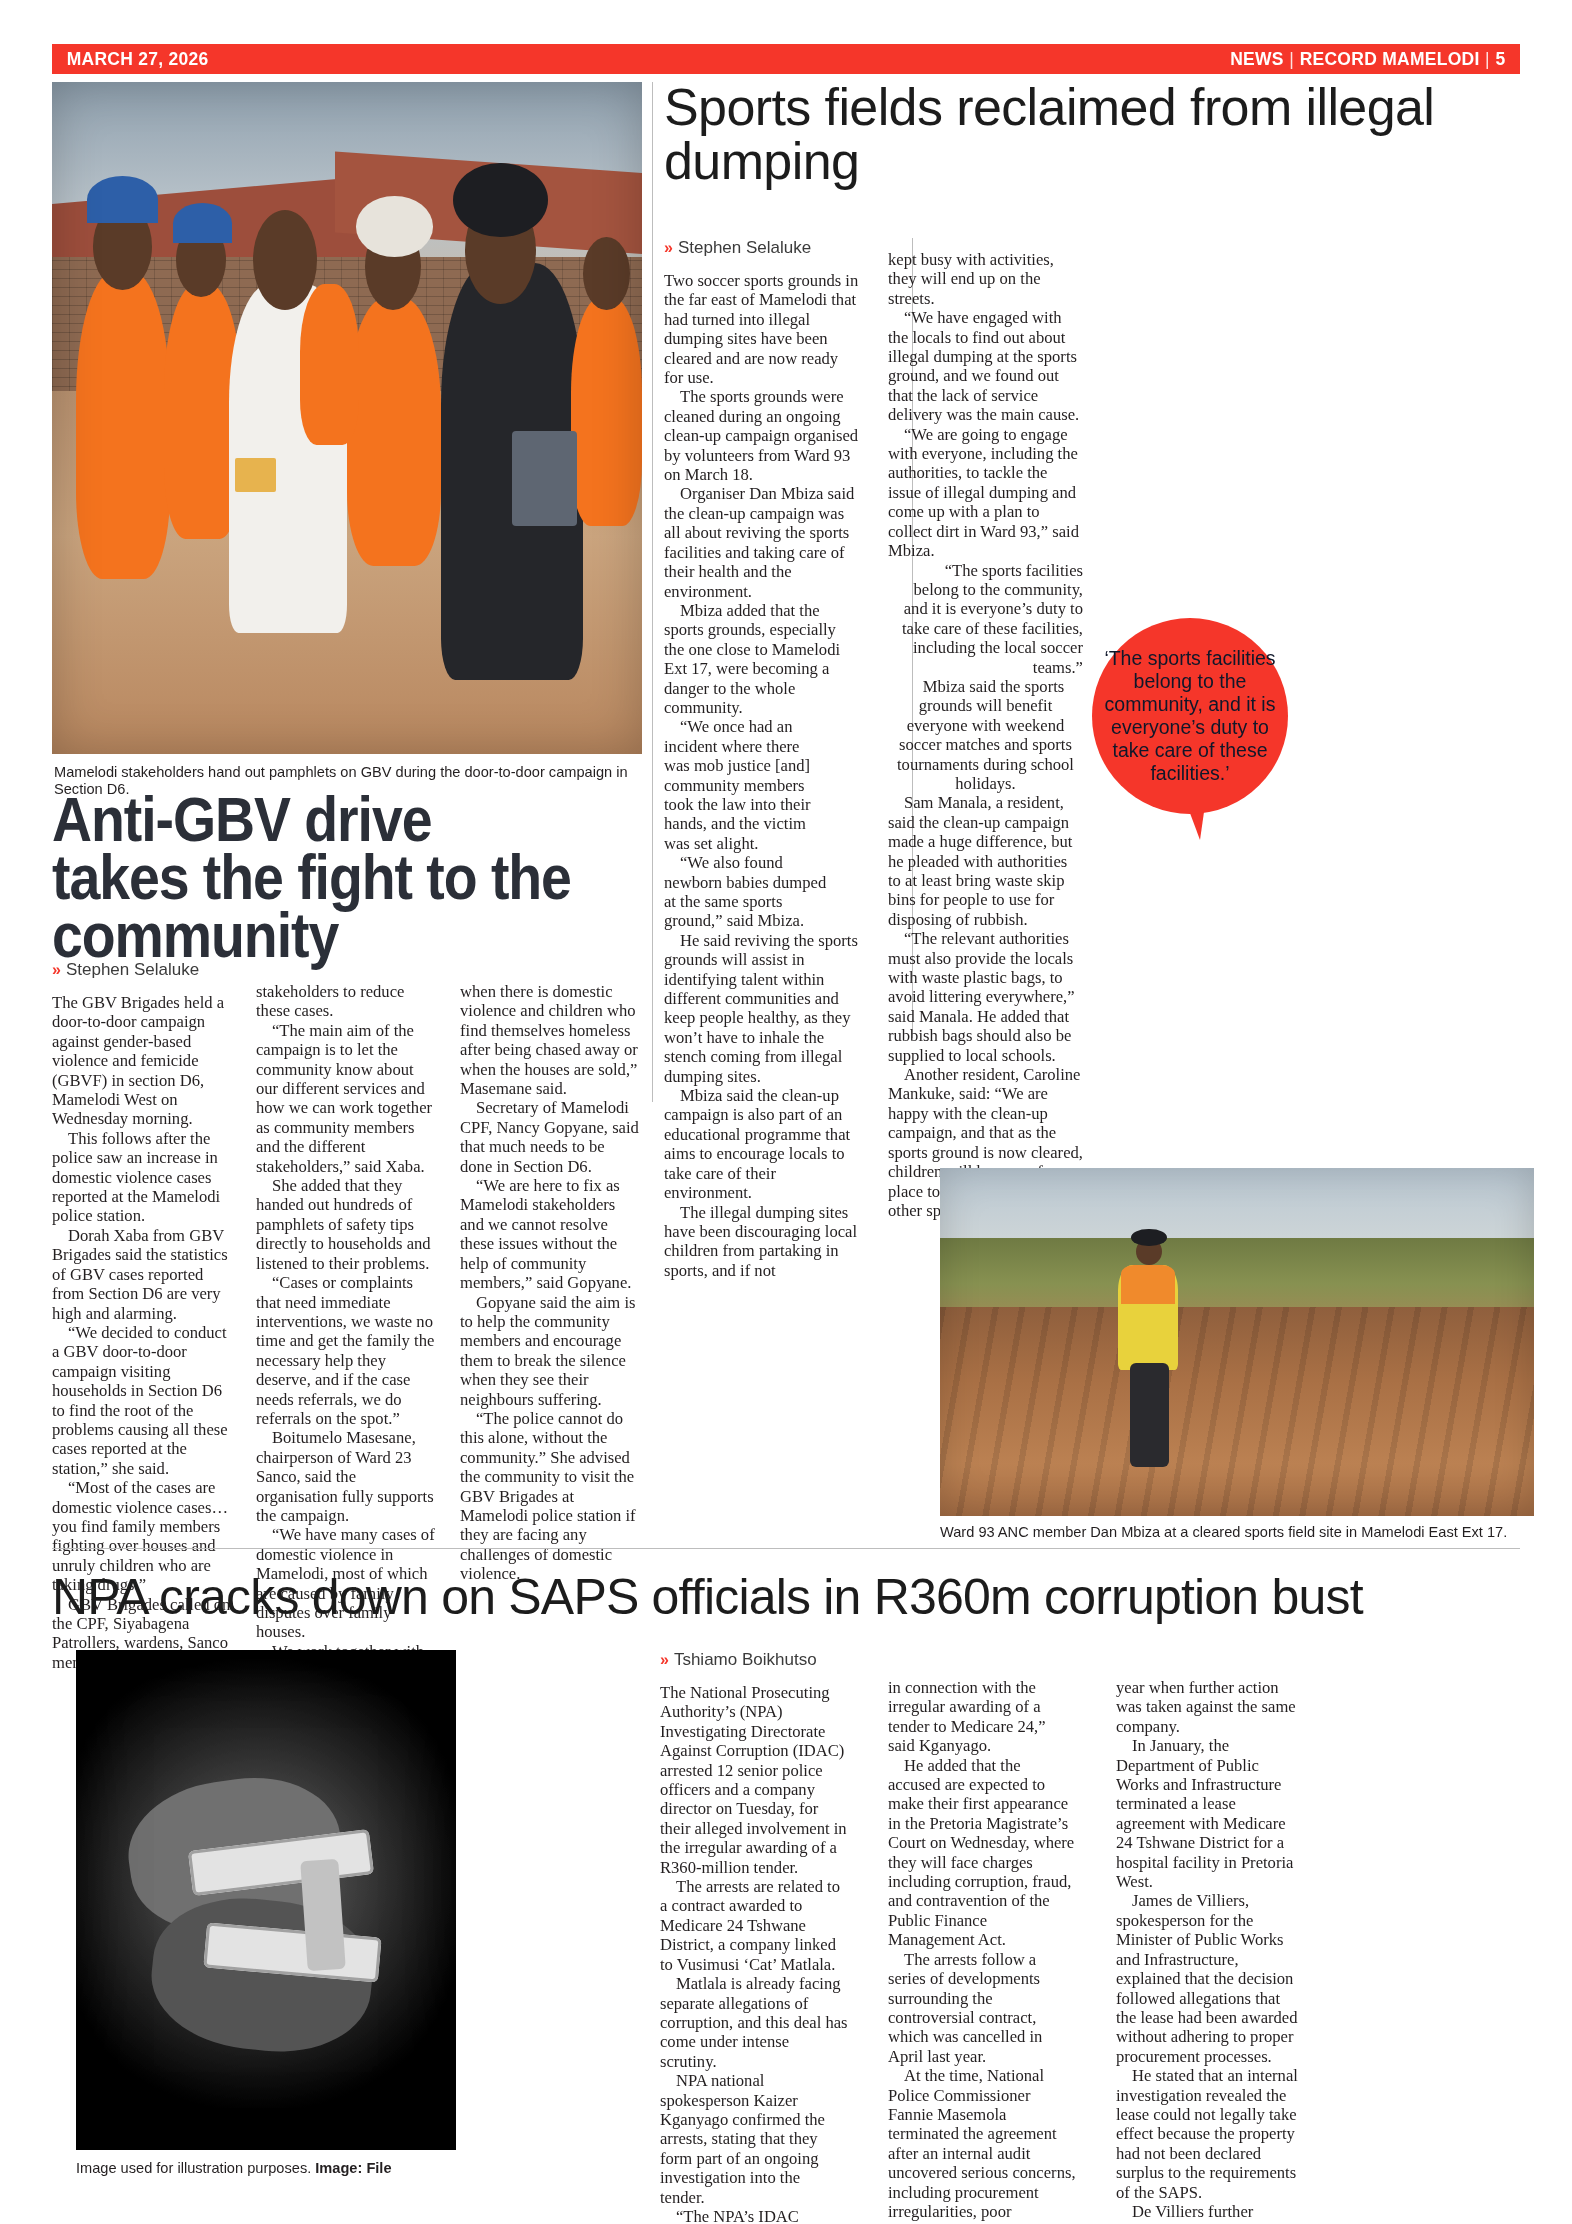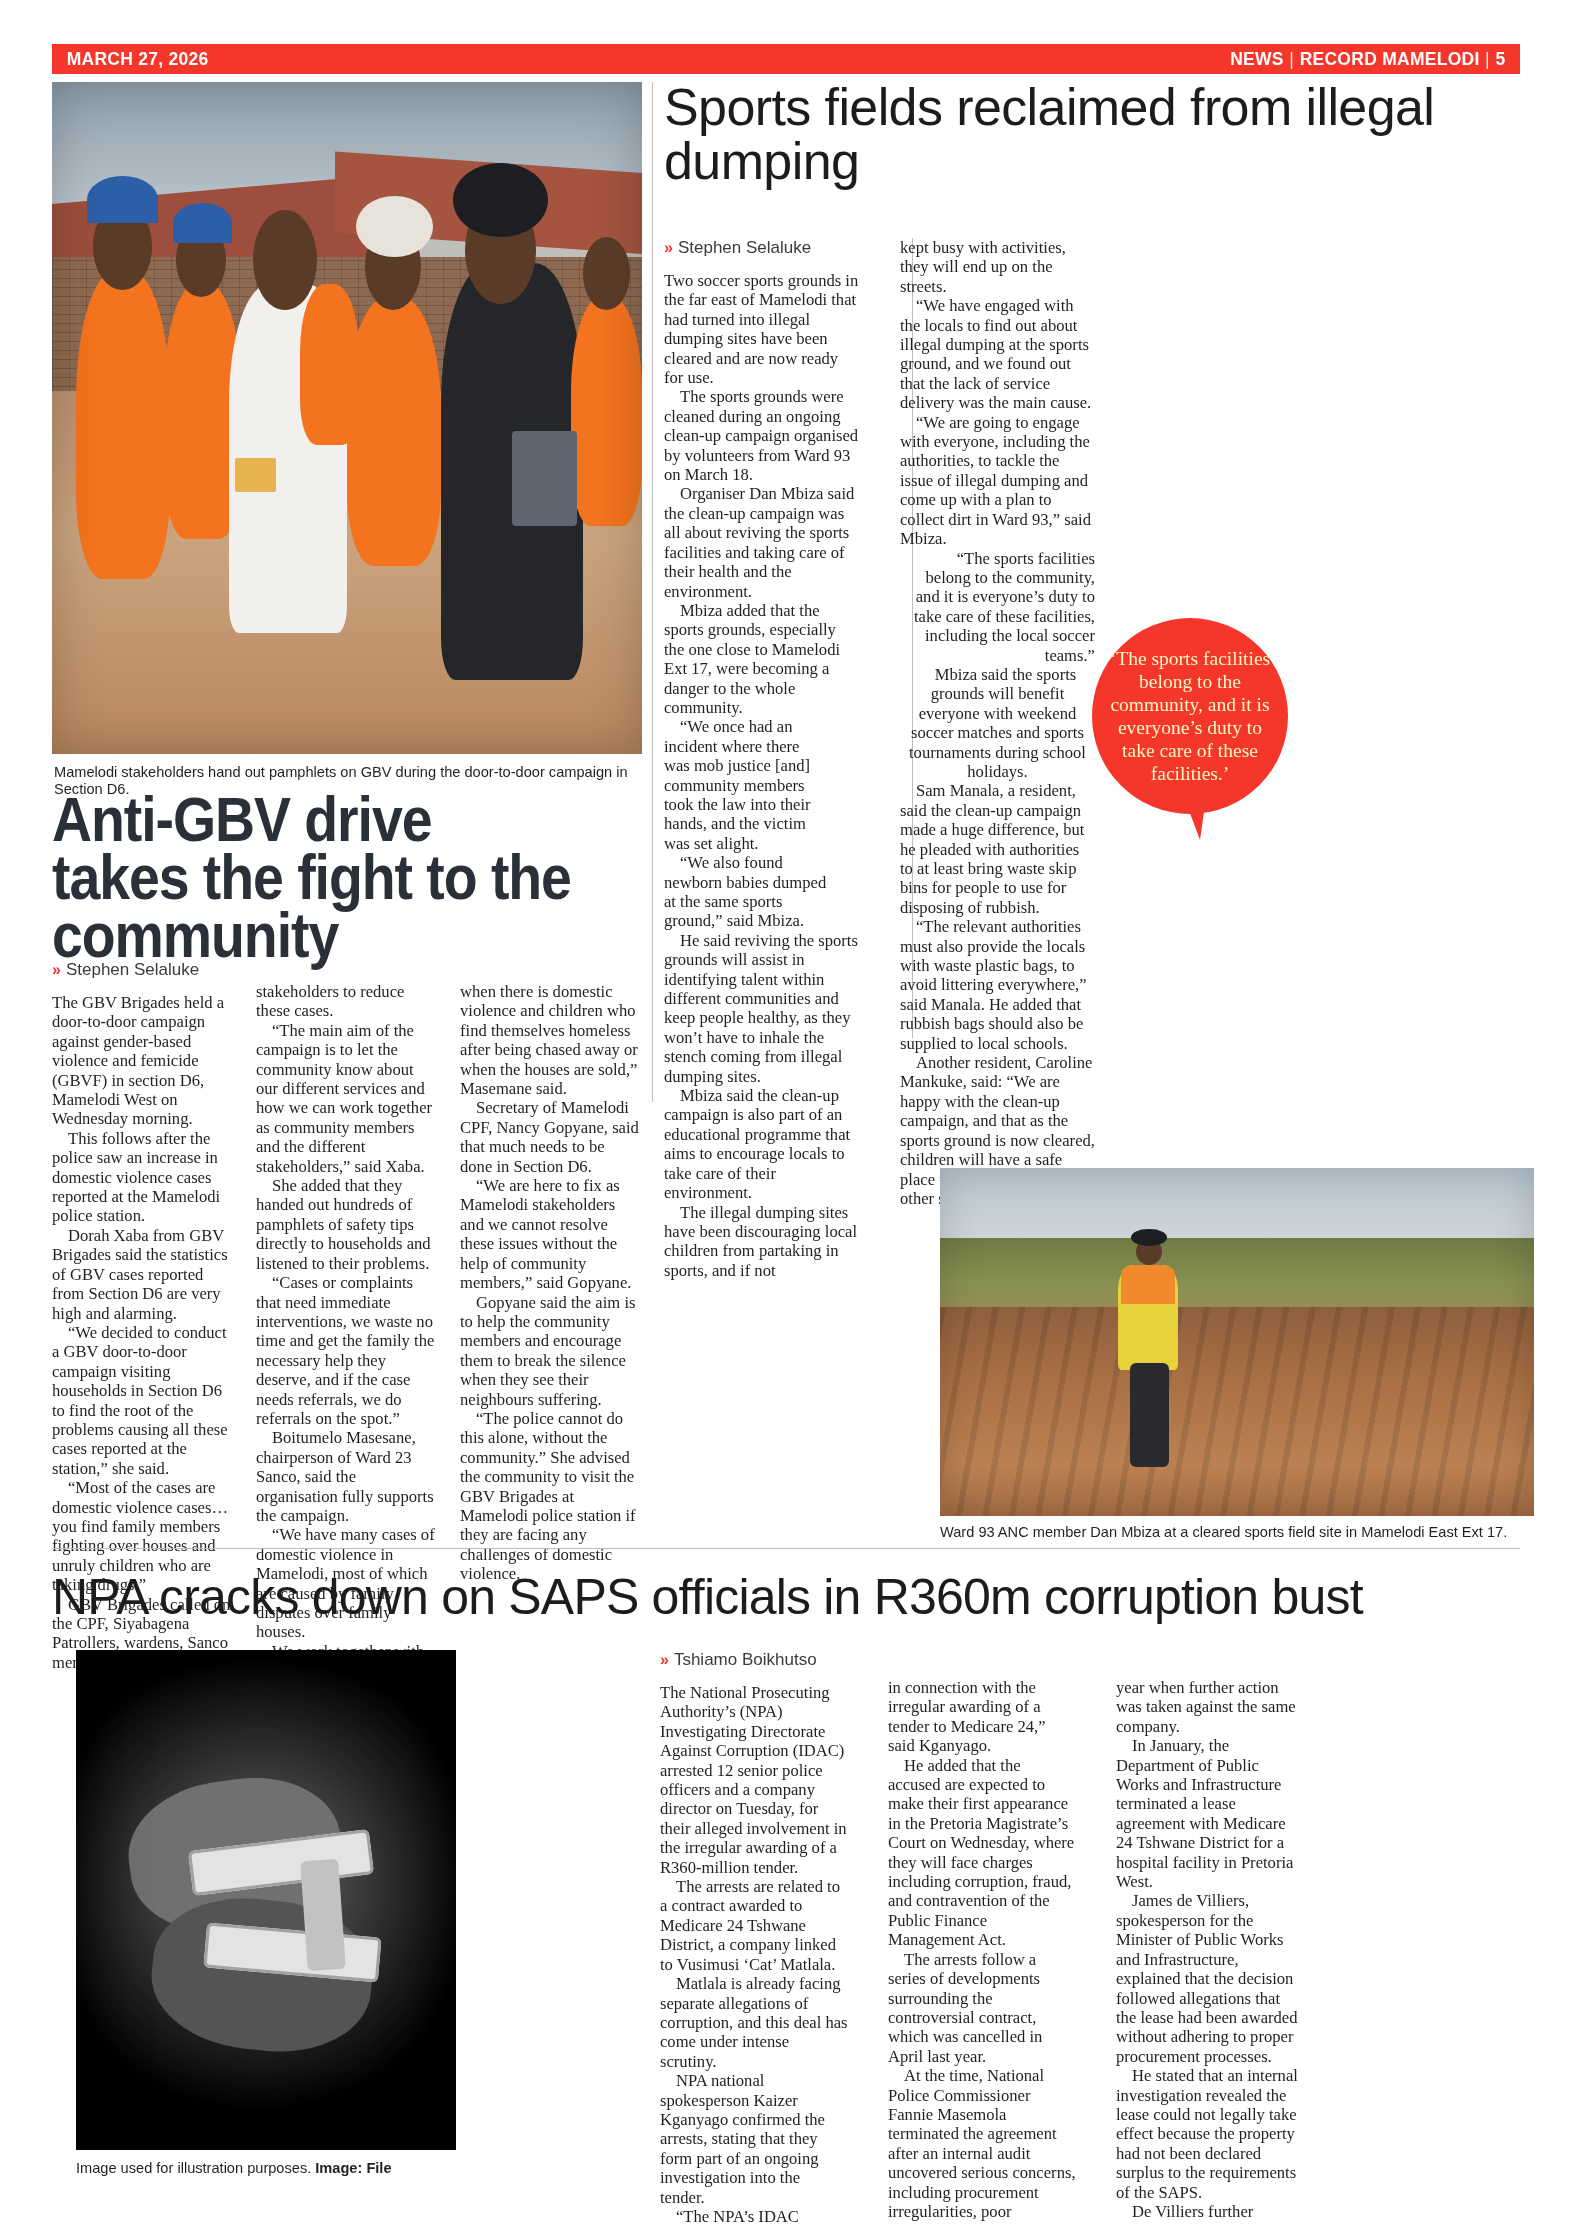--- a/index.html
+++ b/index.html
@@ -33,25 +33,25 @@
   .gbv-cols{position:absolute;left:52px;top:960px;width:588px;height:445px;}
   .gbv-col{position:absolute;top:0;width:180px;}
   .gbv-col.c1{left:0;} .gbv-col.c2{left:204px;top:22px;} .gbv-col.c3{left:408px;top:22px;}
 
   
   .hl-sports{position:absolute;left:664px;top:80px;width:890px;
           font-family:"Liberation Sans",sans-serif;font-weight:normal;font-size:52px;line-height:54px;
           letter-spacing:-.6px;color:#1c1c1c;}
   .sp-cols{position:absolute;left:664px;top:238px;width:870px;}
   .sp-col{position:absolute;top:0;width:195px;}
-  .sp-col.c1{left:0;} .sp-col.c2{left:236px;}
+  .sp-col.c1{left:0;} .sp-col.c2{left:224px;margin-top:12px;}
   .sp-col.c1 .body p{width:195px;}
 
   .bubble{position:absolute;left:1092px;top:618px;width:196px;height:196px;border-radius:50%;background:#f5362a;
-          color:#fef9c3;font-family:Liberation Serif, serif;font-size:19.5px;line-height:23px;text-align:center;
+          color:#0f172a;font-family:Liberation Sans, sans-serif;font-size:19.5px;line-height:23px;text-align:center;
           display:flex;align-items:center;justify-content:center;padding:0 12px;box-sizing:border-box;z-index:5;}
   .bubble-tail{position:absolute;left:1174px;top:770px;width:0;height:0;
           border-left:26px solid transparent;border-right:10px solid transparent;border-top:70px solid #f5362a;z-index:4;}
 
   .photo-sports{position:absolute;left:940px;top:1168px;width:594px;height:348px;overflow:hidden;}
   .cap-sports{position:absolute;left:940px;top:1524px;width:594px;}
 
   
   .rule{position:absolute;background:#bdbdbd;}
   .v-rule{width:1px;}

